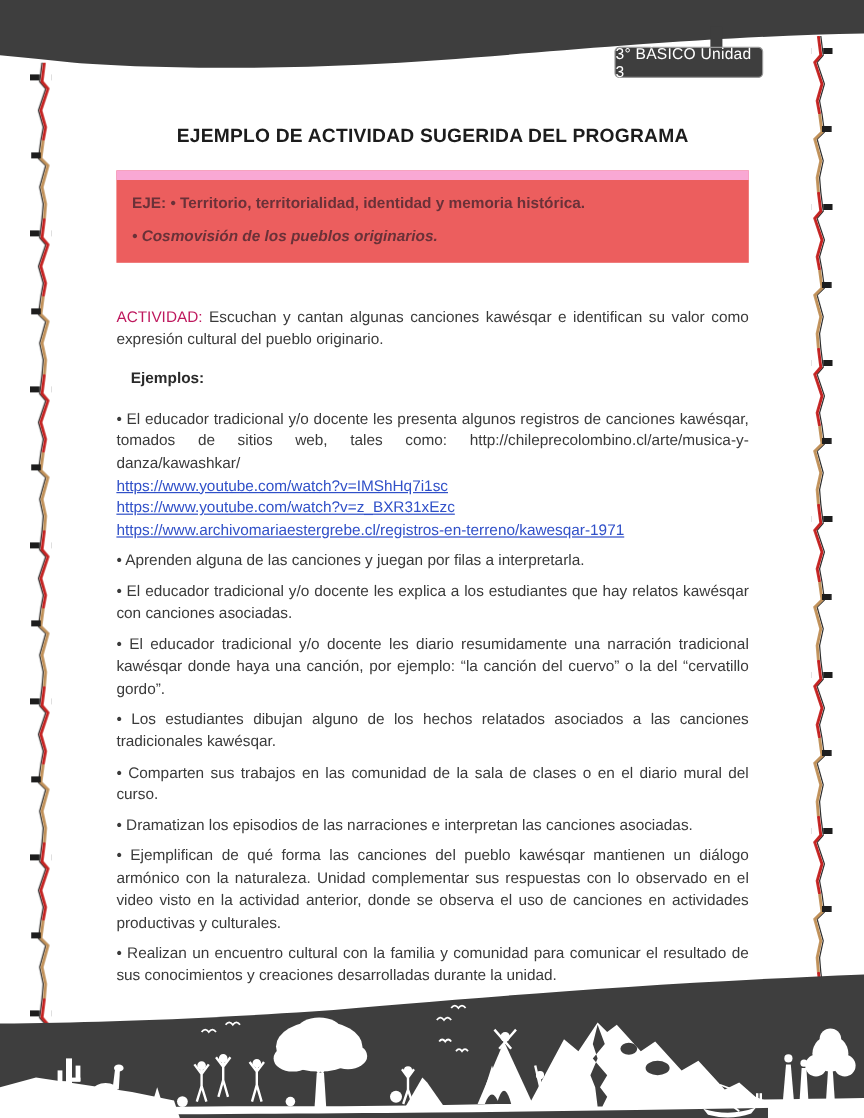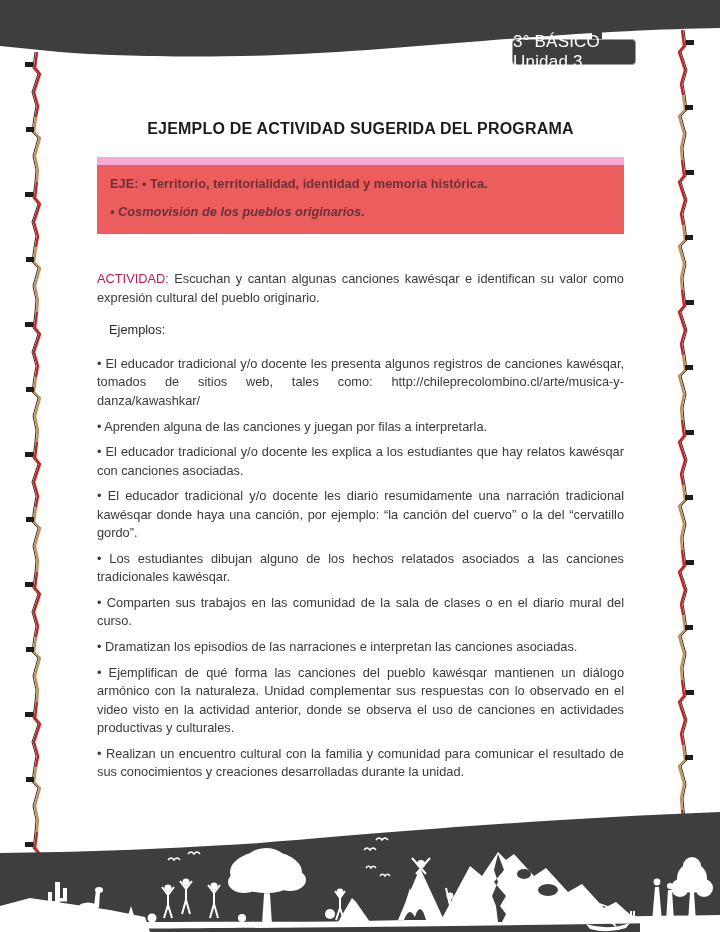--- a/index.html
+++ b/index.html
@@ -3,40 +3,40 @@
 <meta charset="utf-8">
 <style>
   html,body{margin:0;padding:0;}
   body{background:#e8e8e8;font-family:"Liberation Sans","DejaVu Sans",sans-serif;}
   .page{position:relative;width:720px;height:932px;margin:0 auto;background:#ffffff;overflow:hidden;}
 
   
   .top-band{position:absolute;top:0;left:0;width:720px;height:70px;}
   .badge-connector{position:absolute;left:592px;top:22px;width:10px;height:22px;background:#3e3e3e;}
   .unit-badge{position:absolute;left:512px;top:39px;width:122px;height:24px;background:#3e3e3e;
-    border:1px solid #9a9a9a;border-radius:4px;color:#ffffff;font-size:17px;
+    border:1px solid #9a9a9a;border-radius:4px;color:#ffffff;font-size:13px;
     display:flex;align-items:center;justify-content:center;letter-spacing:.2px;}
 
   
   .side-border{position:absolute;width:18px;}
   .side-border.left{left:25px;top:52px;height:806px;}
   .side-border.right{left:676px;top:30px;height:788px;transform:scaleX(-1);}
 
   
-  .content{position:absolute;left:97px;width:527px;top:15px;color:#3a3a3a;font-size:12.8px;line-height:1.45;}
+  .content{position:absolute;left:97px;width:527px;top:0;color:#3a3a3a;font-size:12.8px;line-height:1.45;}
   .content p{margin:0;text-align:justify;}
   .page-title{margin:102px 0 0 0;text-align:center;font-size:16px;font-weight:bold;color:#1c1c1c;letter-spacing:.2px;}
 
   .eje-box{margin-top:17px;background:#ec5e5e;border-top:8px solid #f9a8d4;padding:10px 13px 13px 13px;}
   .eje-box p{font-weight:bold;color:#6a3138;text-align:left;}
   .eje-box p + p{margin-top:9px;font-style:italic;}
 
   .activity-para{margin-top:36px !important;}
   .activity-label{color:#be185d;}
-  .examples-heading{margin-top:14px !important;font-weight:normal;color:#2a2a2a;text-align:center;padding-left:12px;}
+  .examples-heading{margin-top:14px !important;font-weight:bold;color:#2a2a2a;text-align:center;padding-left:12px;}
 
   .web-bullet{margin-top:15px !important;}
   .links a{display:block;color:#3050c8;text-decoration:underline;line-height:1.45;}
   .bullet{margin-top:7px !important;}
   .bullet.first{margin-top:8px !important;}
 
   
   .bottom-art{position:absolute;left:0;top:810px;width:720px;height:122px;}
 </style>
 </head>
@@ -82,20 +82,25 @@
     <div class="eje-box">
       <p>EJE: • Territorio, territorialidad, identidad y memoria histórica.</p>
       <p>• Cosmovisión de los pueblos originarios.</p>
     </div>
 
     <p class="activity-para"><span class="activity-label">ACTIVIDAD:</span><span> Escuchan y cantan algunas canciones kawésqar e identifican su valor como expresión cultural del pueblo originario.</span></p>
 
     <p class="examples-heading">Ejemplos:</p>
 
     <p class="web-bullet">• El educador tradicional y/o docente les presenta algunos registros de canciones kawésqar, tomados de sitios web, tales como: http://chileprecolombino.cl/arte/musica-y-danza/kawashkar/</p>
+    <div class="links">
+      <a href="#">https://www.youtube.com/watch?v=IMShHq7i1sc</a>
+      <a href="#">https://www.youtube.com/watch?v=z_BXR31xEzc</a>
+      <a href="#">https://www.archivomariaestergrebe.cl/registros-en-terreno/kawesqar-1971</a>
+    </div>
 
     <p class="bullet">• Aprenden alguna de las canciones y juegan por filas a interpretarla.</p>
     <p class="bullet">• El educador tradicional y/o docente les explica a los estudiantes que hay relatos kawésqar con canciones asociadas.</p>
     <p class="bullet">• El educador tradicional y/o docente les diario resumidamente una narración tradicional kawésqar donde haya una canción, por ejemplo: “la canción del cuervo” o la del “cervatillo gordo”.</p>
     <p class="bullet">• Los estudiantes dibujan alguno de los hechos relatados asociados a las canciones tradicionales kawésqar.</p>
     <p class="bullet">• Comparten sus trabajos en las comunidad de la sala de clases o en el diario mural del curso.</p>
     <p class="bullet">• Dramatizan los episodios de las narraciones e interpretan las canciones asociadas.</p>
     <p class="bullet">• Ejemplifican de qué forma las canciones del pueblo kawésqar mantienen un diálogo armónico con la naturaleza. Unidad complementar sus respuestas con lo observado en el video visto en la actividad anterior, donde se observa el uso de canciones en actividades productivas y culturales.</p>
     <p class="bullet">• Realizan un encuentro cultural con la familia y comunidad para comunicar el resultado de sus conocimientos y creaciones desarrolladas durante la unidad.</p>
   </div>

